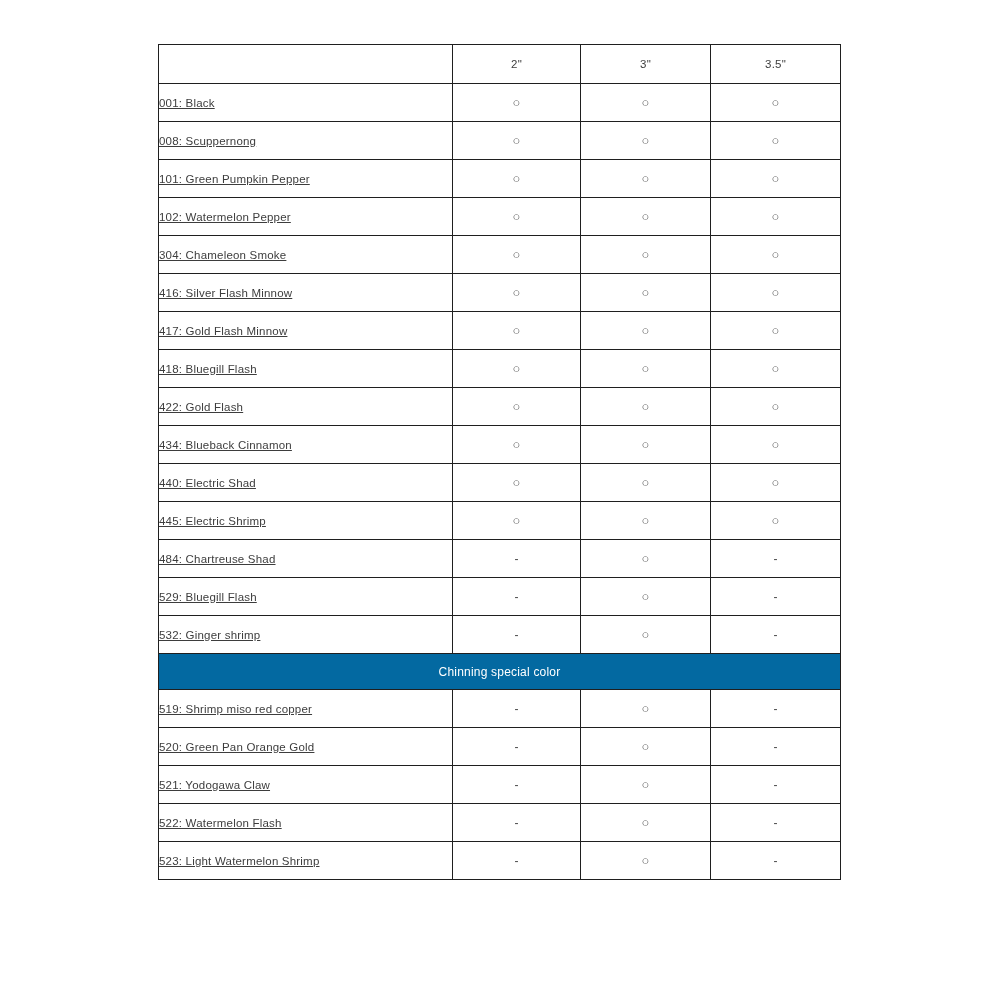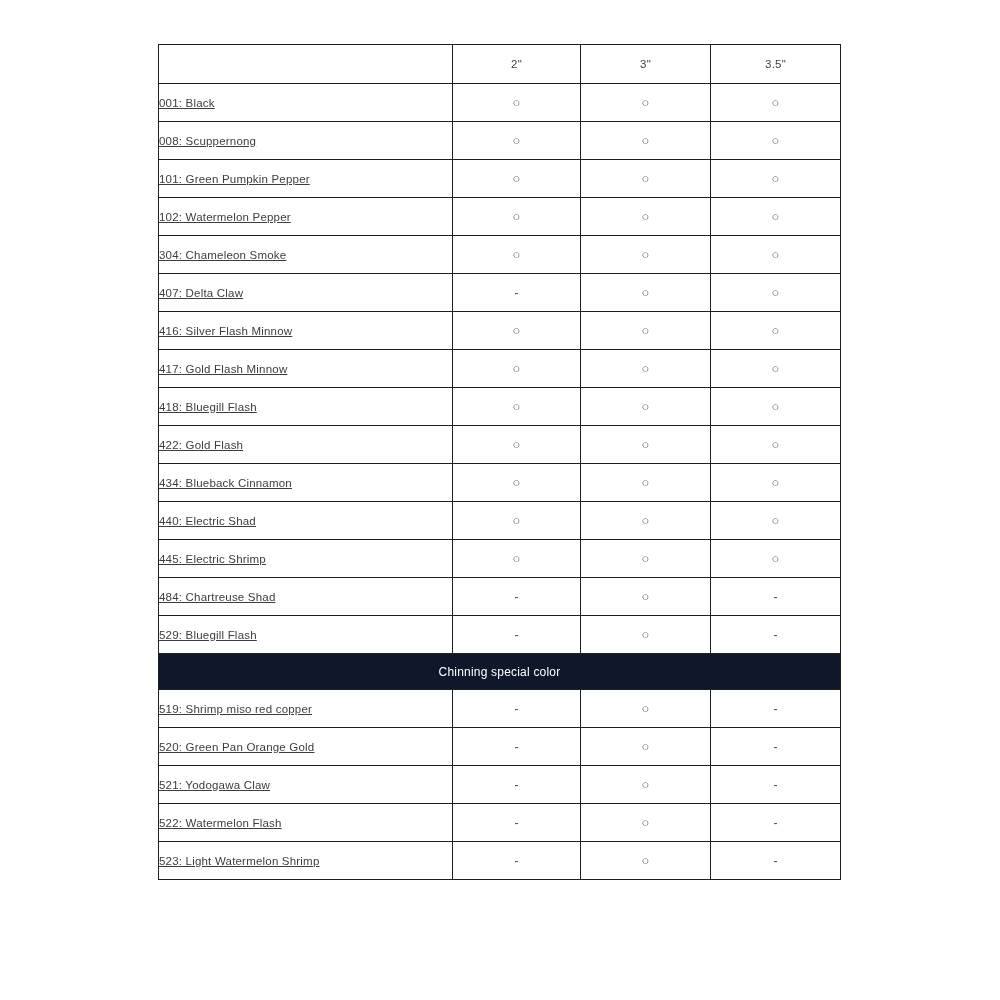--- a/index.html
+++ b/index.html
@@ -55,21 +55,21 @@
     letter-spacing: 0.2px;
     text-decoration: underline;
   }
   td.mark-cell {
     text-align: center;
     color: #555555;
   }
   td.mark-cell.circle { font-size: 13px; }
   td.mark-cell.dash { font-size: 12px; color: #4a4a4a; }
   td.banner-cell {
-    background: #0f172a;
+    background: #0369a1;
     color: #ffffff;
     text-align: center;
     font-size: 12px;
     font-weight: bold;
     letter-spacing: 0.2px;
     margin-left: 40px;
   }
 </style>
 </head>
 <body>
@@ -116,26 +116,20 @@
             <td class="mark-cell circle">○</td>
             <td class="mark-cell circle">○</td>
           </tr>
           <tr class="data-row">
             <td class="label-cell">304: Chameleon Smoke</td>
             <td class="mark-cell circle">○</td>
             <td class="mark-cell circle">○</td>
             <td class="mark-cell circle">○</td>
           </tr>
           <tr class="data-row">
-            <td class="label-cell">407: Delta Claw</td>
-            <td class="mark-cell dash">-</td>
-            <td class="mark-cell circle">○</td>
-            <td class="mark-cell circle">○</td>
-          </tr>
-          <tr class="data-row">
             <td class="label-cell">416: Silver Flash Minnow</td>
             <td class="mark-cell circle">○</td>
             <td class="mark-cell circle">○</td>
             <td class="mark-cell circle">○</td>
           </tr>
           <tr class="data-row">
             <td class="label-cell">417: Gold Flash Minnow</td>
             <td class="mark-cell circle">○</td>
             <td class="mark-cell circle">○</td>
             <td class="mark-cell circle">○</td>
@@ -171,20 +165,26 @@
             <td class="mark-cell circle">○</td>
           </tr>
           <tr class="data-row">
             <td class="label-cell">484: Chartreuse Shad</td>
             <td class="mark-cell dash">-</td>
             <td class="mark-cell circle">○</td>
             <td class="mark-cell dash">-</td>
           </tr>
           <tr class="data-row">
             <td class="label-cell">529: Bluegill Flash</td>
+            <td class="mark-cell dash">-</td>
+            <td class="mark-cell circle">○</td>
+            <td class="mark-cell dash">-</td>
+          </tr>
+          <tr class="data-row">
+            <td class="label-cell">532: Ginger shrimp</td>
             <td class="mark-cell dash">-</td>
             <td class="mark-cell circle">○</td>
             <td class="mark-cell dash">-</td>
           </tr>
           <tr class="banner-row">
             <td class="banner-cell" colspan="4">Chinning special color</td>
           </tr>
           <tr class="data-row">
             <td class="label-cell">519: Shrimp miso red copper</td>
             <td class="mark-cell dash">-</td>

